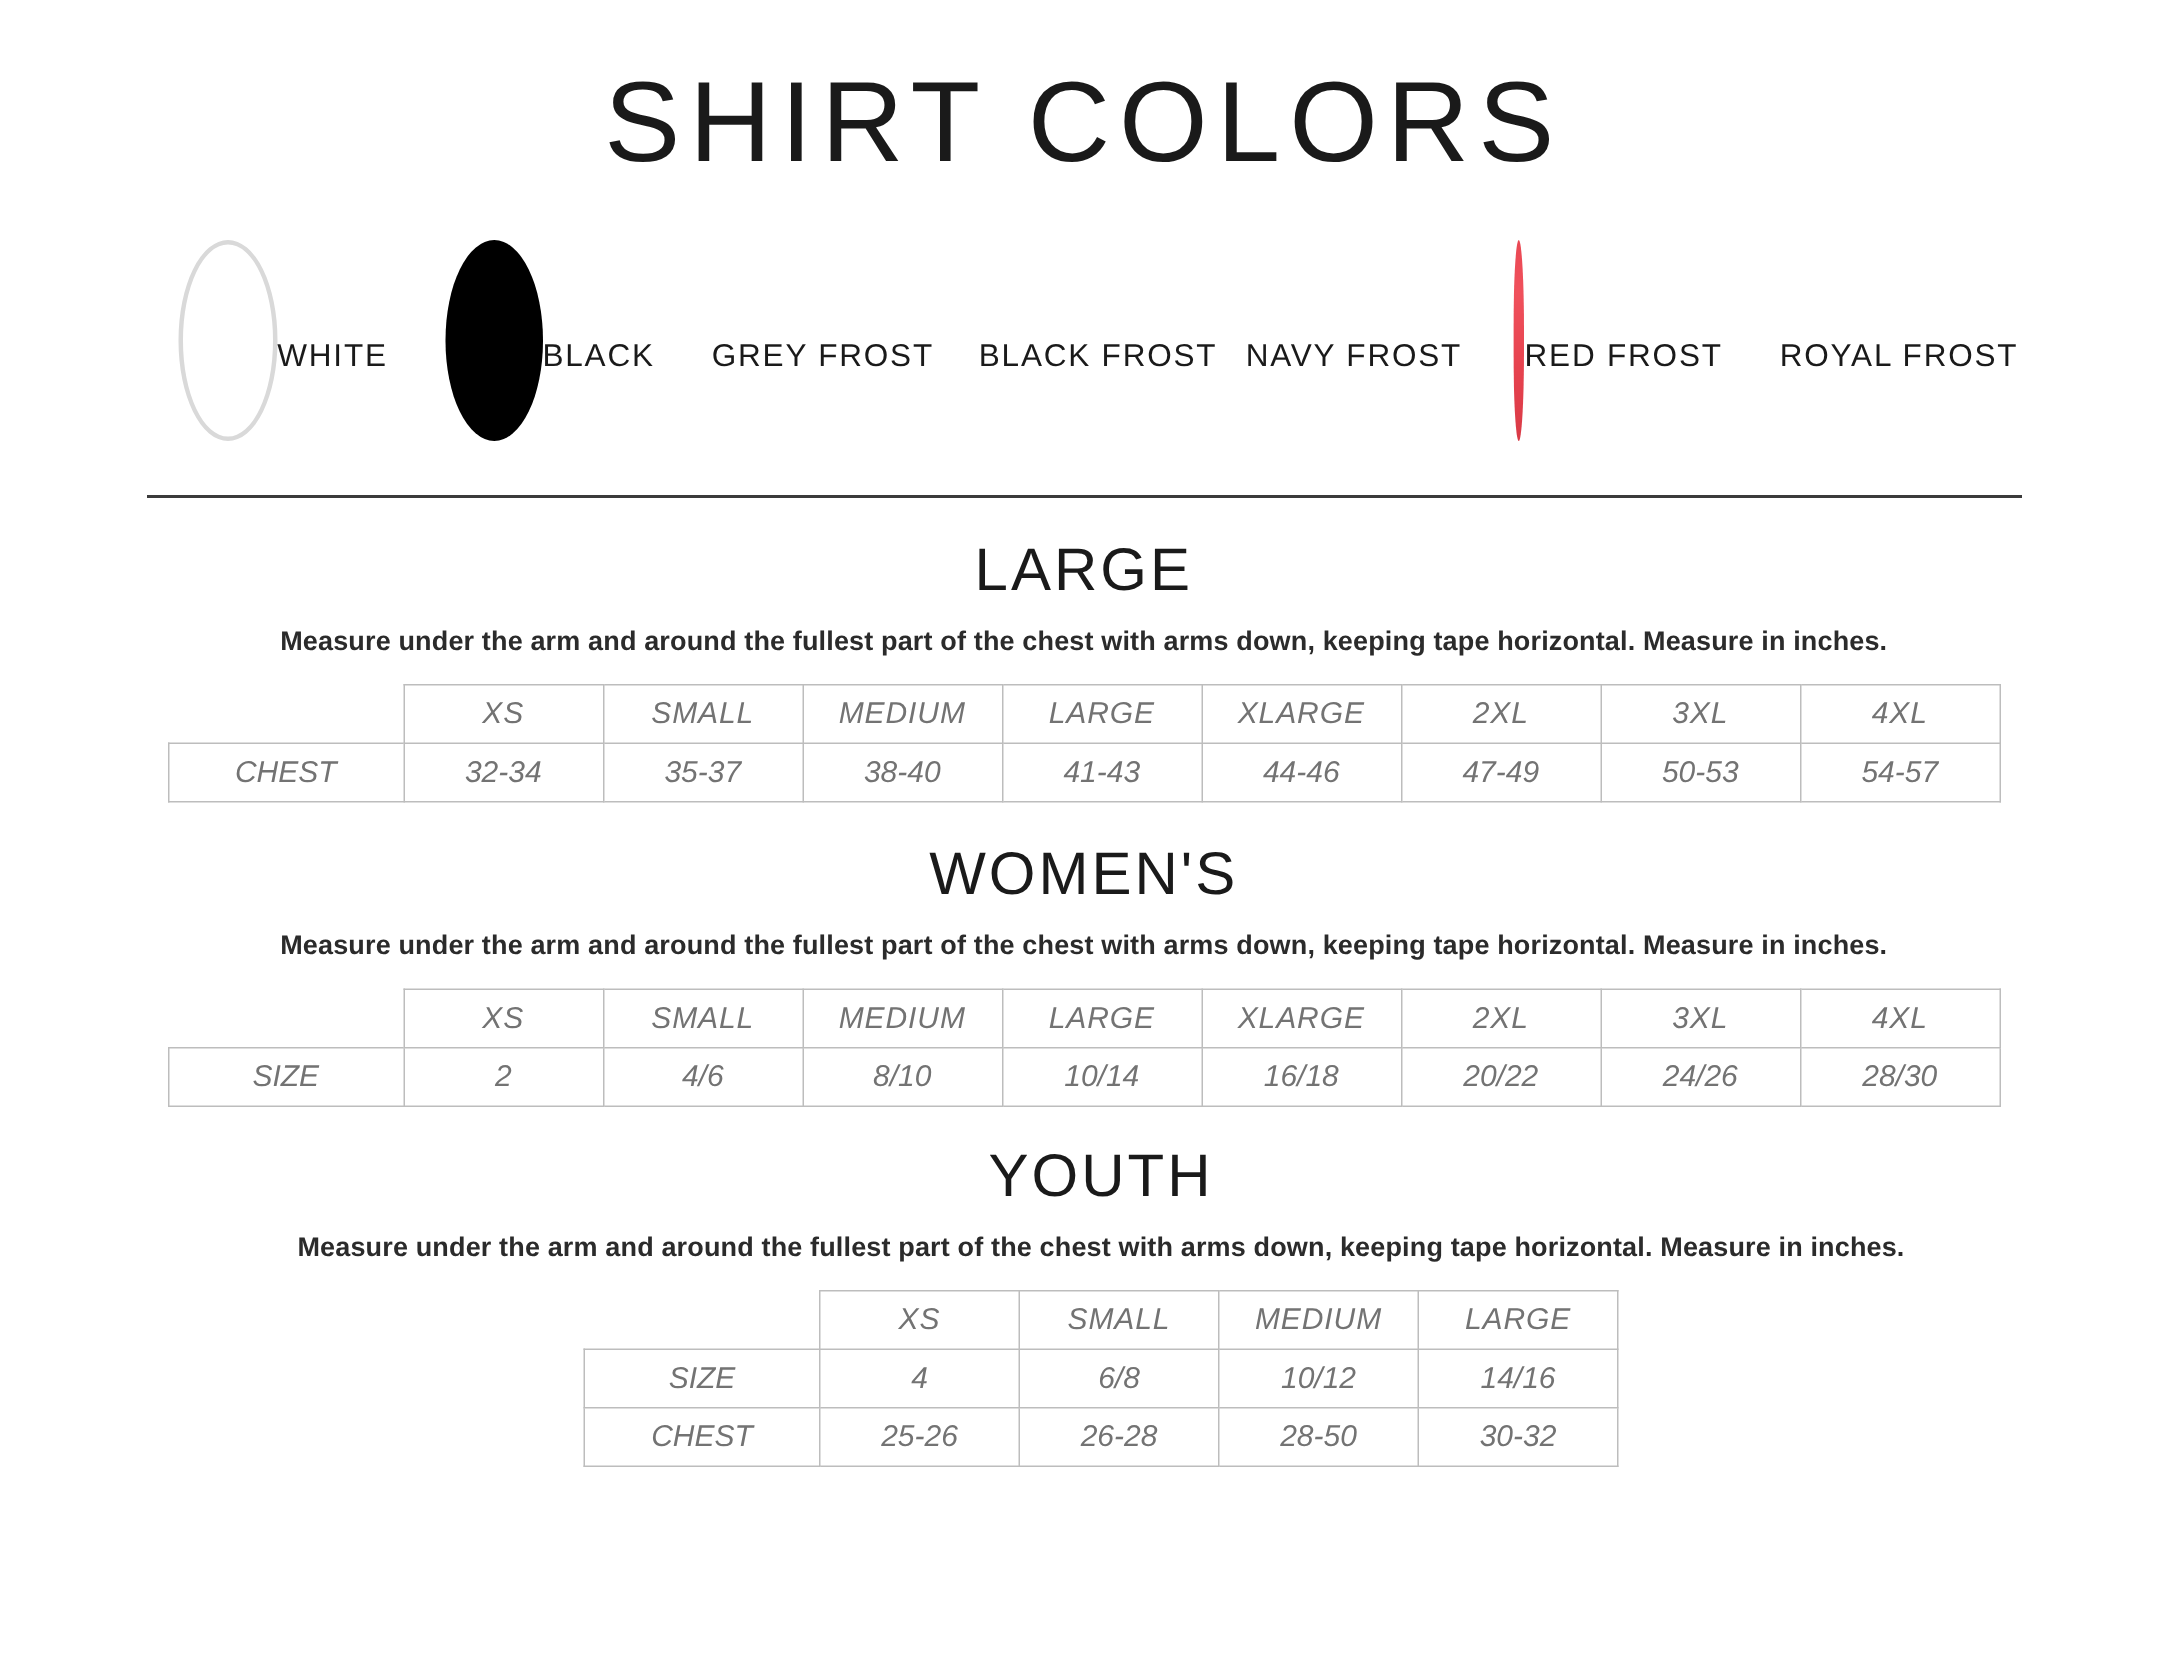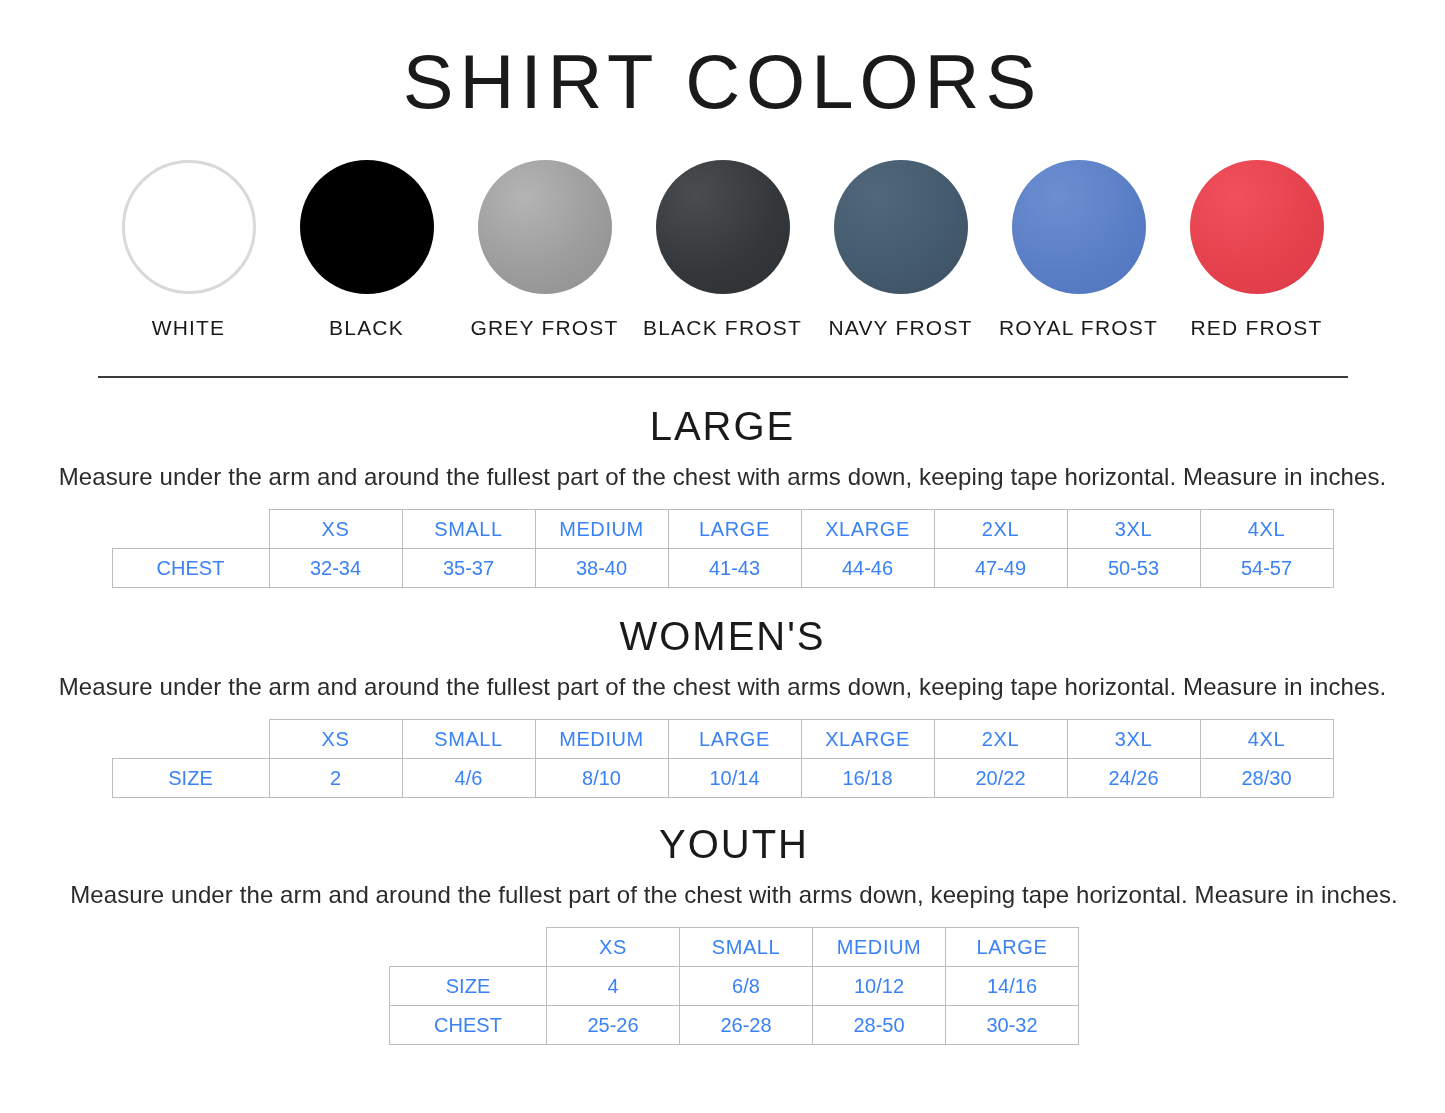--- a/index.html
+++ b/index.html
@@ -37,21 +37,21 @@
     display: flex;
     justify-content: center;
     align-items: flex-start;
     gap: 38px;
     margin-top: 40px;
     padding: 0 80px;
   }
   .swatch {
     width: 140px;
     display: flex;
-    flex-direction: column;
+    flex-direction: row;
     align-items: center;
   }
   .swatch-circle {
     width: 134px;
     height: 134px;
     border-radius: 50%;
     box-sizing: border-box;
   }
   .swatch-circle.outlined {
     border: 3px solid #d9d9d9;
@@ -81,33 +81,34 @@
   .section-title {
     text-align: center;
     font-size: 40px;
     font-weight: 300;
     letter-spacing: 2px;
     margin: 0 0 14px 0;
     color: #1a1a1a;
   }
   .section-note {
     text-align: center;
-    font-size: 24px;
-    font-weight: 400;
+    font-size: 18px;
+    font-weight: 700;
     letter-spacing: .1px;
     color: #2b2b2b;
     margin: 0 0 18px 0;
   }
 
   
   .size-table {
     border-collapse: collapse;
     margin: 0 auto;
     font-weight: 300;
-    color: #3b82f6;
+    color: #737373;
+    font-style: italic;
   }
   .size-table td, .size-table th {
     border: 1px solid #bdbdbd;
     font-weight: 300;
     font-size: 20px;
     text-align: center;
     padding: 6px 10px;
     height: 26px;
   }
   .size-table .corner {
@@ -160,27 +161,27 @@
       <div class="swatch-circle" style="background:#3a3d40;background-image:radial-gradient(circle at 30% 25%, #4a4d50 0%, #34373a 60%, #2e3134 100%);"></div>
       <div class="swatch-label">BLACK FROST</div>
     </div>
 
     <div class="swatch">
       <div class="swatch-circle" style="background:#455a6e;background-image:radial-gradient(circle at 32% 26%, #51687c 0%, #445a6d 58%, #3b4f61 100%);"></div>
       <div class="swatch-label">NAVY FROST</div>
     </div>
 
     <div class="swatch">
+      <div class="swatch-circle" style="background:#e8434f;background-image:radial-gradient(circle at 34% 26%, #f0515c 0%, #e5414d 58%, #d93a46 100%);"></div>
+      <div class="swatch-label">RED FROST</div>
+    </div>
+
+    <div class="swatch">
       <div class="swatch-circle" style="background:#5b7fc7;background-image:radial-gradient(circle at 34% 26%, #6d8ed0 0%, #5a7ec6 58%, #4f74bd 100%);"></div>
       <div class="swatch-label">ROYAL FROST</div>
-    </div>
-
-    <div class="swatch">
-      <div class="swatch-circle" style="background:#e8434f;background-image:radial-gradient(circle at 34% 26%, #f0515c 0%, #e5414d 58%, #d93a46 100%);"></div>
-      <div class="swatch-label">RED FROST</div>
     </div>
 
   </div>
 
   <div class="divider"></div>
 
   <div class="section">
     <h2 class="section-title">LARGE</h2>
     <p class="section-note">Measure under the arm and around the fullest part of the chest with arms down, keeping tape horizontal. Measure in inches.</p>
     <table class="size-table table-wide">

